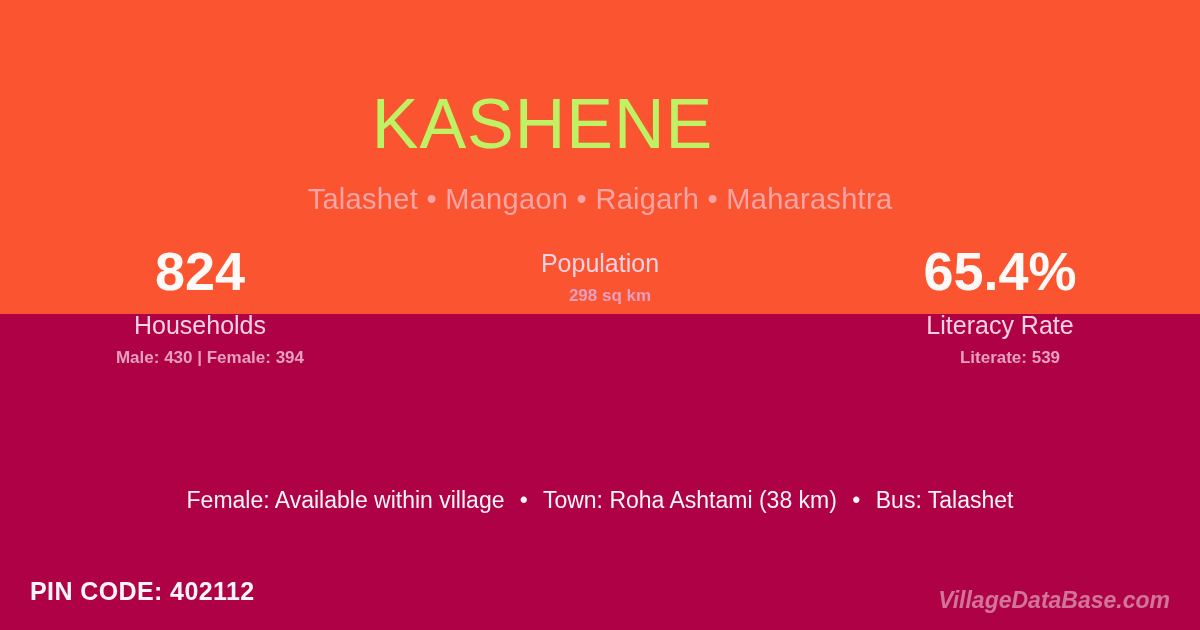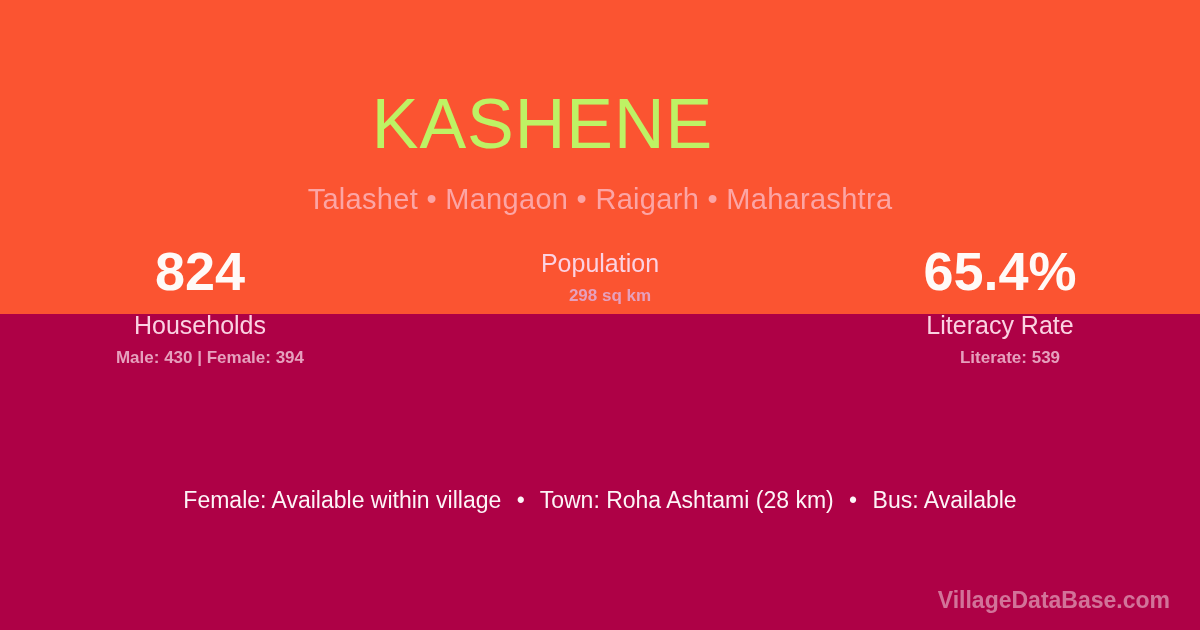--- a/index.html
+++ b/index.html
@@ -134,20 +134,21 @@
   }
   .watermark {
     position: absolute;
     right: 30px;
     top: 586px;
     font-size: 23px;
     line-height: 28px;
     font-weight: 700;
     color: rgba(255, 255, 255, 0.45);
     white-space: nowrap;
+    font-style: italic;
   }
 </style>
 </head>
 <body>
 
 <div id="card">
 
   <div class="band-top"></div>
   <div class="band-bottom"></div>
 
@@ -173,21 +174,22 @@
       <div class="stat-value">65.4%</div>
       <div class="stat-label">Literacy Rate</div>
       <div class="stat-detail">Literate: 539</div>
     </div>
 
   </div>
 
   <div class="facilities">
     <span>Female: Available within village</span>
     <span class="sep">•</span>
-    <span>Town: Roha Ashtami (28 km)</span>
+    <span>Town: Roha Ashtami (38 km)</span>
     <span class="sep">•</span>
-    <span>Bus: Available</span>
+    <span>Bus: Talashet</span>
   </div>
 
+  <div class="pin-code">PIN CODE: 402112</div>
 
   <div class="watermark">VillageDataBase.com</div>
 
 </div>
 
 </body></html>

